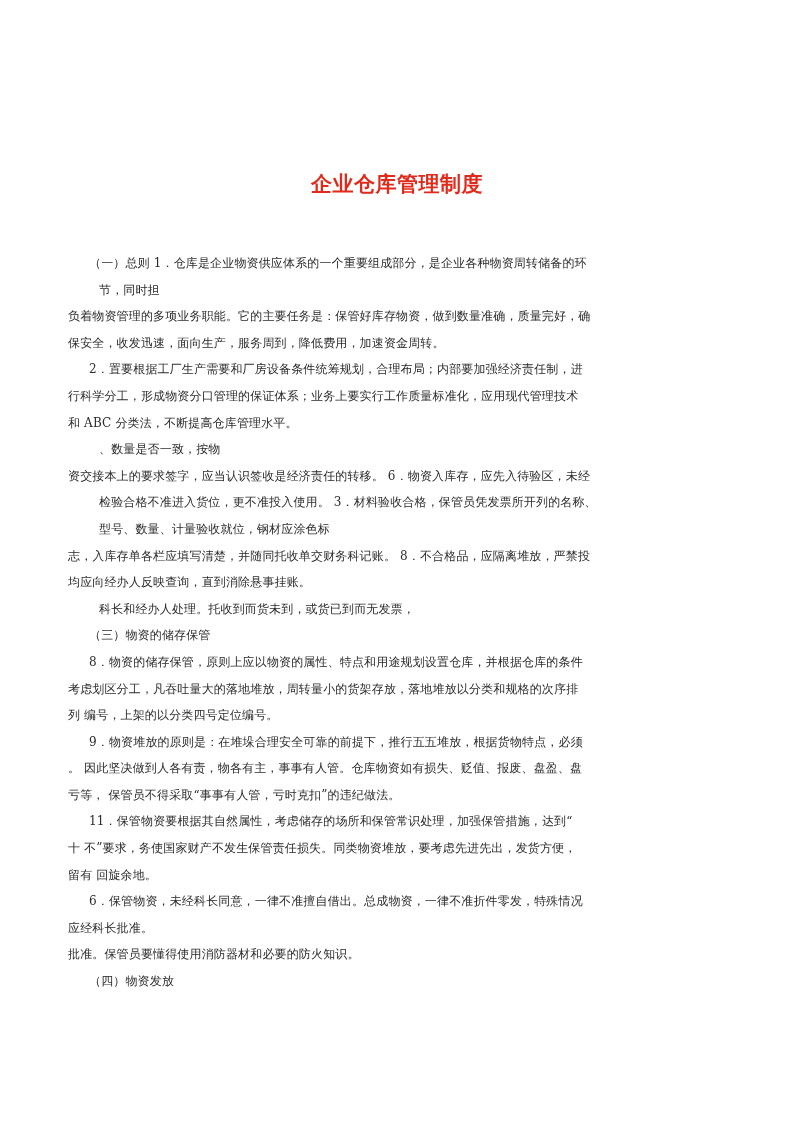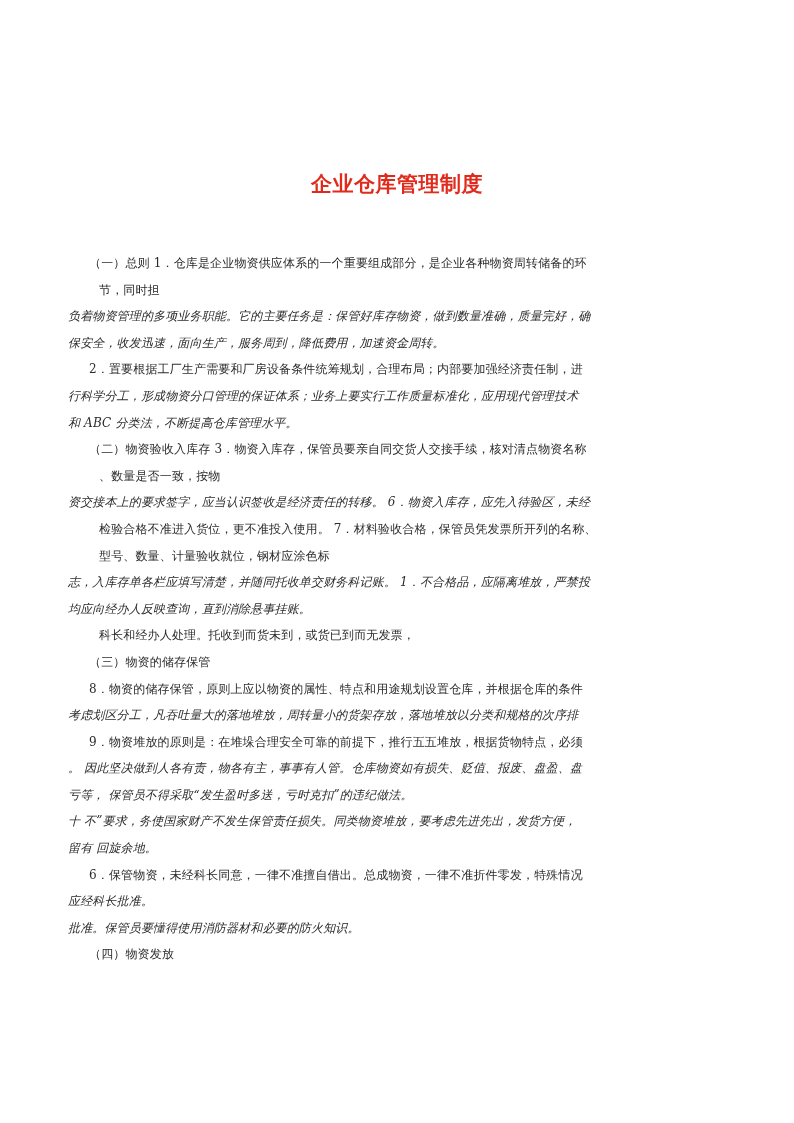--- a/index.html
+++ b/index.html
@@ -43,53 +43,54 @@
   .ln {
     font-size: 12px;
     line-height: 26.6px;
     color: #2b2b2b;
     white-space: pre;
     letter-spacing: 0.15px;
     font-family: "DejaVu Serif", "Liberation Serif", serif;
   }
 
   
-  .ind0  { padding-left: 0px; font-style: italic;  }
+  .ind0  { padding-left: 0px;  }
   .ind1  { padding-left: 21px; }
   .ind2  { padding-left: 31px; }
 </style>
 </head>
 <body>
 
 <div class="page" style="background: rgb(255, 255, 255);">
 
   <div class="doc-title" style="color: rgb(224, 43, 28);">企业仓库管理制度</div>
 
   <div class="body-block">
       <div class="ln ind1">（一）总则 1．仓库是企业物资供应体系的一个重要组成部分，是企业各种物资周转储备的环</div>
       <div class="ln ind2">节，同时担</div>
       <div class="ln ind0">负着物资管理的多项业务职能。它的主要任务是：保管好库存物资，做到数量准确，质量完好，确</div>
       <div class="ln ind0">保安全，收发迅速，面向生产，服务周到，降低费用，加速资金周转。</div>
       <div class="ln ind1">2．置要根据工厂生产需要和厂房设备条件统筹规划，合理布局；内部要加强经济责任制，进</div>
       <div class="ln ind0">行科学分工，形成物资分口管理的保证体系；业务上要实行工作质量标准化，应用现代管理技术</div>
       <div class="ln ind0">和 ABC 分类法，不断提高仓库管理水平。</div>
-      <div class="ln ind1">（二）物资验收入库存 3．物资入库存，保管员要亲自同交货人交接手续，核对清点物资名称</div>
       <div class="ln ind2">、数量是否一致，按物</div>
       <div class="ln ind0">资交接本上的要求签字，应当认识签收是经济责任的转移。 6．物资入库存，应先入待验区，未经</div>
-      <div class="ln ind2">检验合格不准进入货位，更不准投入使用。 7．材料验收合格，保管员凭发票所开列的名称、</div>
+      <div class="ln ind2">检验合格不准进入货位，更不准投入使用。 3．材料验收合格，保管员凭发票所开列的名称、</div>
       <div class="ln ind2">型号、数量、计量验收就位，钢材应涂色标</div>
-      <div class="ln ind0">志，入库存单各栏应填写清楚，并随同托收单交财务科记账。 1．不合格品，应隔离堆放，严禁投</div>
+      <div class="ln ind0">志，入库存单各栏应填写清楚，并随同托收单交财务科记账。 8．不合格品，应隔离堆放，严禁投</div>
       <div class="ln ind0">均应向经办人反映查询，直到消除悬事挂账。</div>
       <div class="ln ind2">科长和经办人处理。托收到而货未到，或货已到而无发票，</div>
       <div class="ln ind1">（三）物资的储存保管</div>
       <div class="ln ind1">8．物资的储存保管，原则上应以物资的属性、特点和用途规划设置仓库，并根据仓库的条件</div>
       <div class="ln ind0">考虑划区分工，凡吞吐量大的落地堆放，周转量小的货架存放，落地堆放以分类和规格的次序排</div>
+      <div class="ln ind0">列 编号，上架的以分类四号定位编号。</div>
       <div class="ln ind1">9．物资堆放的原则是：在堆垛合理安全可靠的前提下，推行五五堆放，根据货物特点，必须</div>
       <div class="ln ind0">。 因此坚决做到人各有责，物各有主，事事有人管。仓库物资如有损失、贬值、报废、盘盈、盘</div>
-      <div class="ln ind0">亏等， 保管员不得采取“发生盈时多送，亏时克扣”的违纪做法。</div>
+      <div class="ln ind0">亏等， 保管员不得采取“事事有人管，亏时克扣”的违纪做法。</div>
+      <div class="ln ind1">11．保管物资要根据其自然属性，考虑储存的场所和保管常识处理，加强保管措施，达到“</div>
       <div class="ln ind0">十 不”要求，务使国家财产不发生保管责任损失。同类物资堆放，要考虑先进先出，发货方便，</div>
       <div class="ln ind0">留有 回旋余地。</div>
       <div class="ln ind1">6．保管物资，未经科长同意，一律不准擅自借出。总成物资，一律不准折件零发，特殊情况</div>
       <div class="ln ind0">应经科长批准。</div>
       <div class="ln ind0">批准。保管员要懂得使用消防器材和必要的防火知识。</div>
       <div class="ln ind1">（四）物资发放</div>
     </div>
 
 </div>
 

